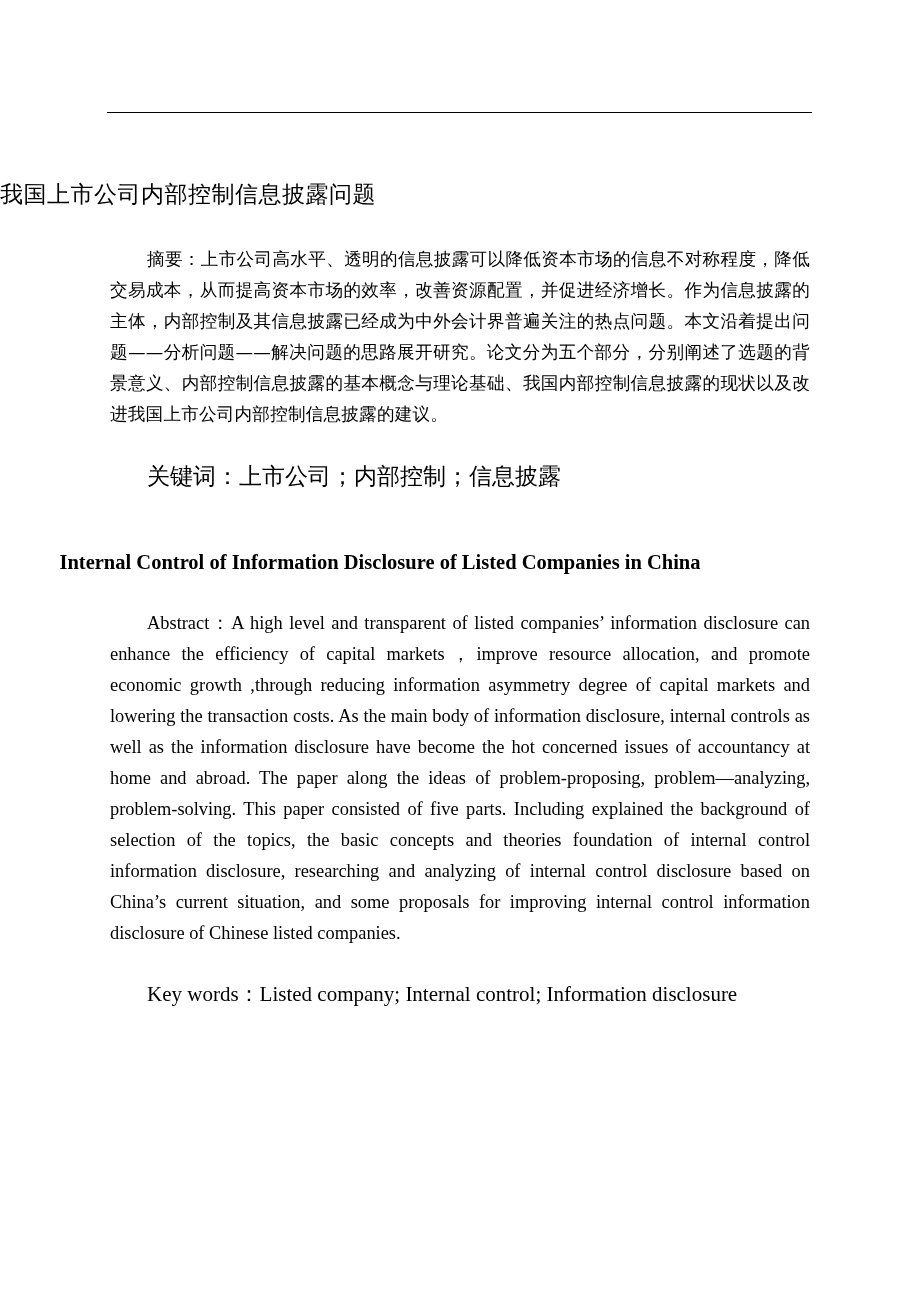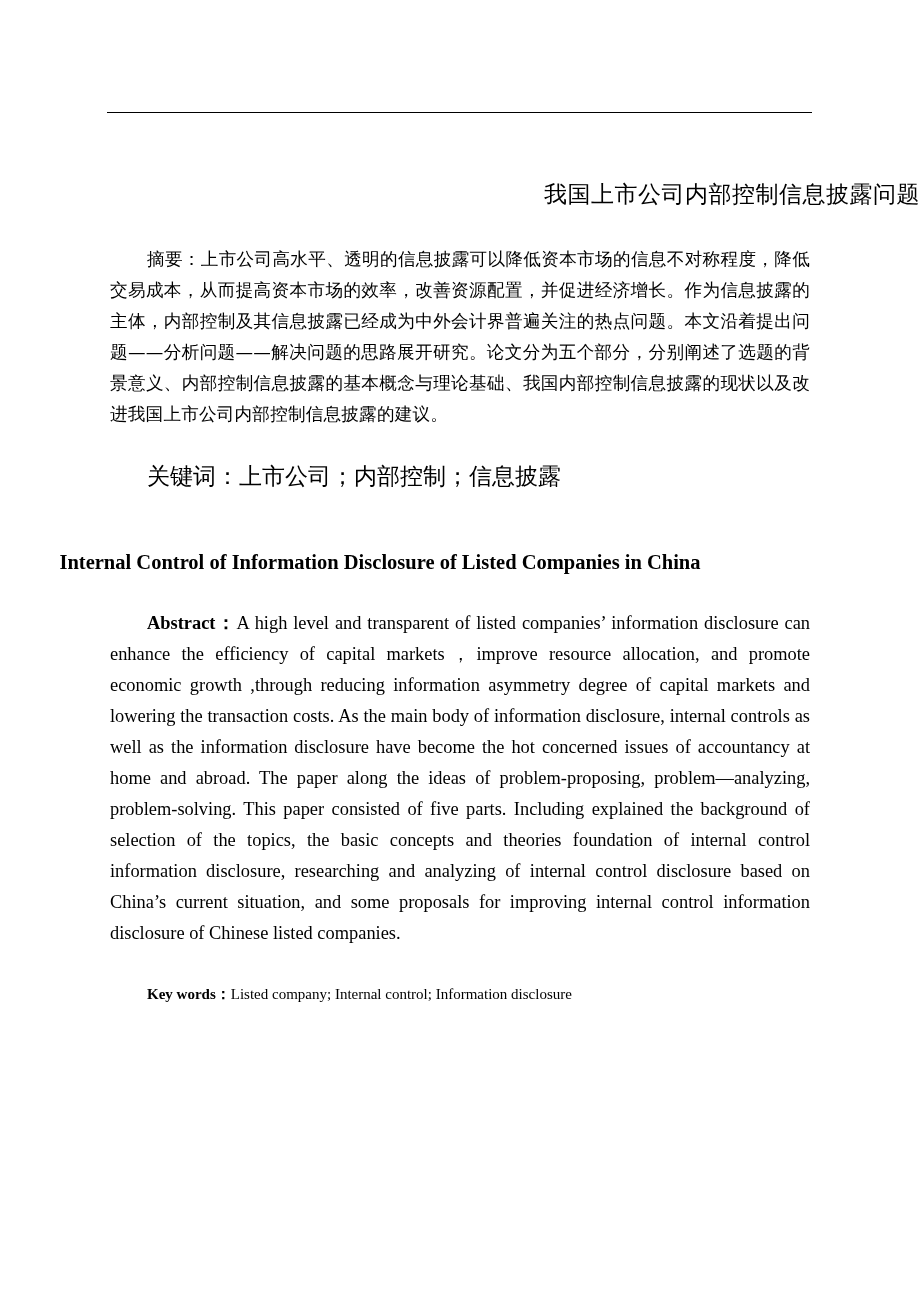--- a/index.html
+++ b/index.html
@@ -20,21 +20,21 @@
     top: 112px;
     width: 705px;
     height: 0;
     border-top: 1.5px solid #000000;
   }
   .cn-title {
     position: absolute;
     left: 0;
     top: 178px;
     width: 920px;
-    text-align: right;
+    text-align: left;
     font-family: "DejaVu Sans", sans-serif;
     font-size: 23px;
     line-height: 32px;
     letter-spacing: 0.5px;
   }
   .cn-abstract {
     position: absolute;
     left: 110px;
     top: 244px;
     width: 700px;
@@ -74,29 +74,29 @@
     top: 608px;
     width: 700px;
     font-family: "Liberation Serif", serif;
     font-size: 18.4px;
     line-height: 31px;
     text-align: justify;
     text-indent: 37px;
   }
   .en-abstract .label,
   .en-keywords .label {
-    font-weight: bold;
+    font-weight: normal;
   }
   .en-keywords {
     position: absolute;
     left: 147px;
     top: 979px;
     width: 663px;
     font-family: "Liberation Serif", serif;
-    font-size: 15px;
+    font-size: 21px;
     line-height: 31px;
   }
 </style>
 </head>
 <body>
 
 <div class="header-rule"></div>
 
 <div class="cn-title">我国上市公司内部控制信息披露问题</div>
 

